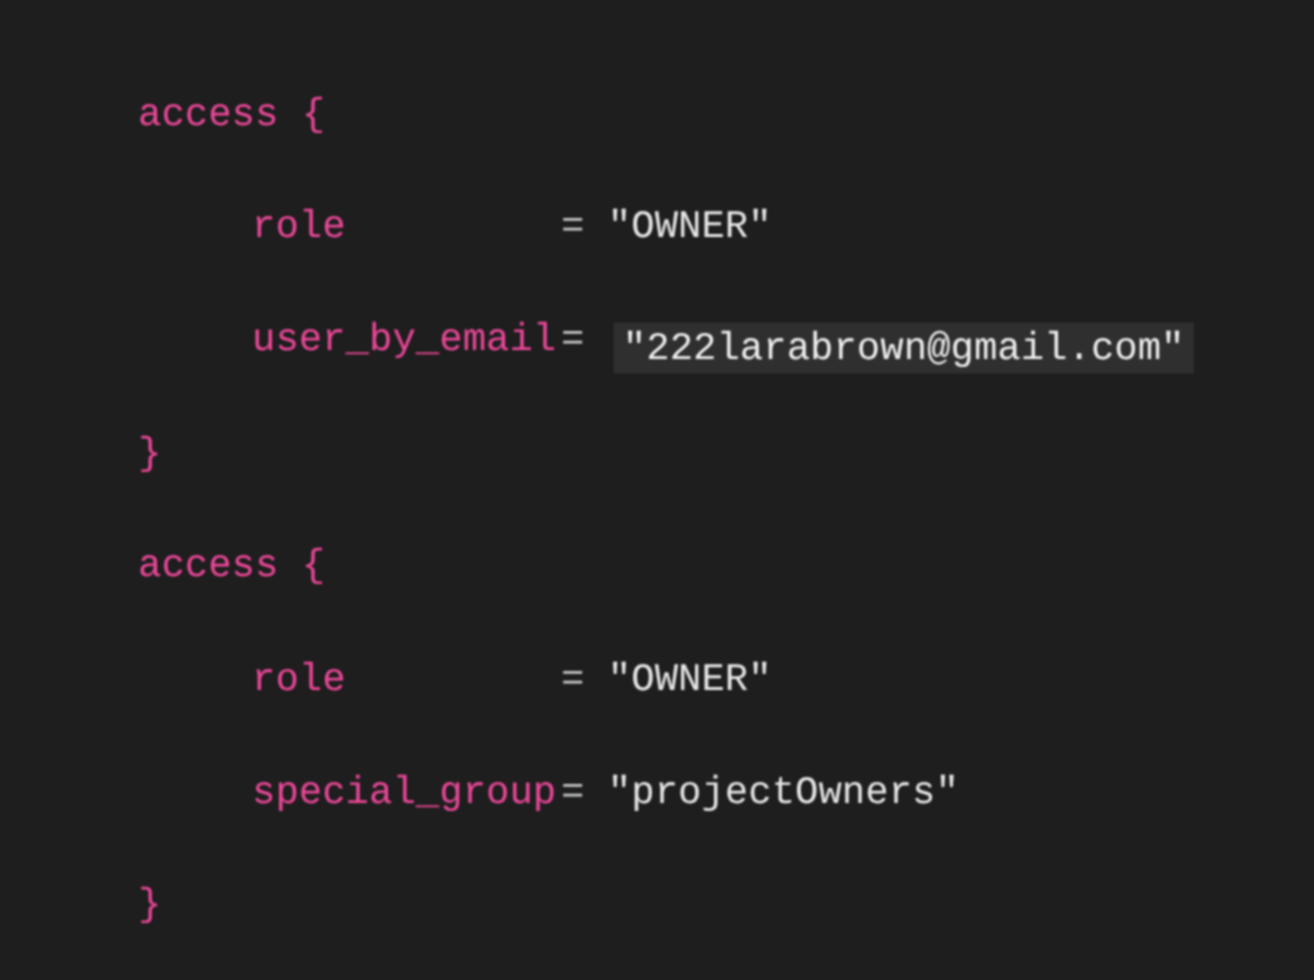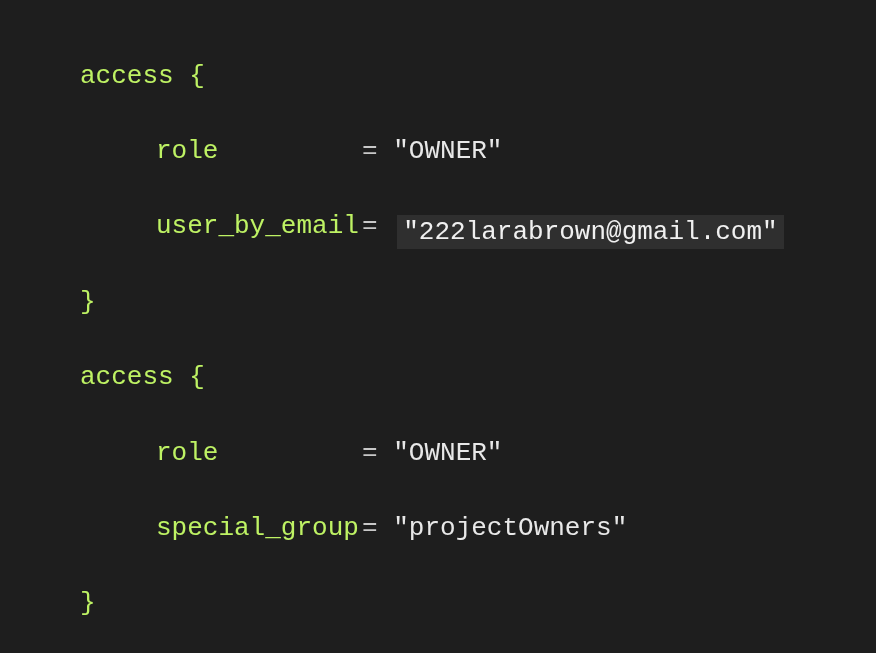--- a/index.html
+++ b/index.html
@@ -15,21 +15,21 @@
       overflow: hidden;
       filter: blur(0.6px);
     }
     .code-container {
       white-space: pre;
       position: relative;
     }
     .line { display: block; }
     .ind1 { padding-left: 80px; }
     .ind2 { padding-left: 156px; }
-    .kw { color: #bef264; }
+    .kw { color: #ec4899; margin-left: 12px; }
     .op { color: #c8c8c8; }
     .str { color: #e8e8e8; }
     .highlight {
       background: #2f2f2f;
       padding: 2px 6px;
       filter: blur(0px);
       font-weight: 400;
       color: #f0f0f0;
       position: relative;
       top: 6px;

